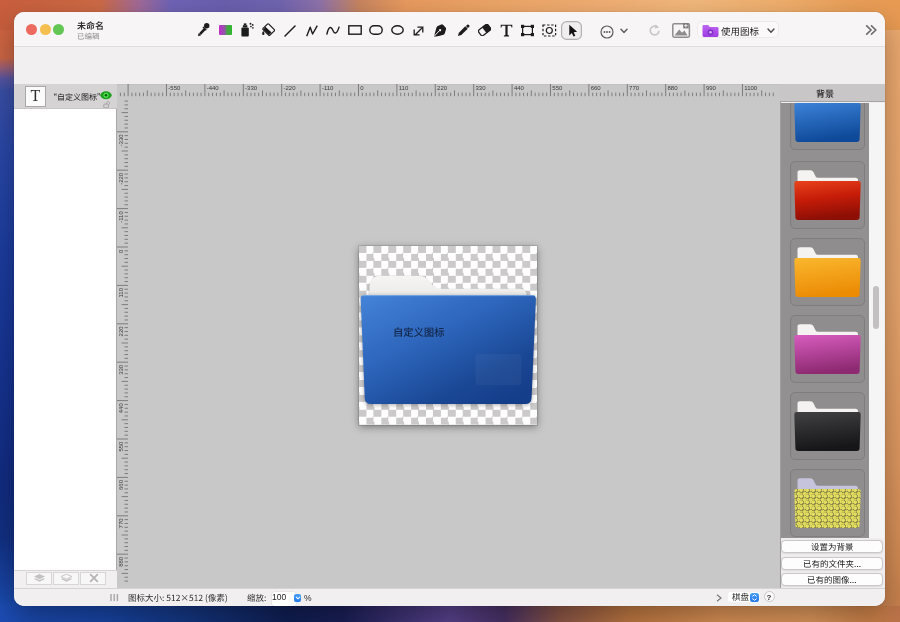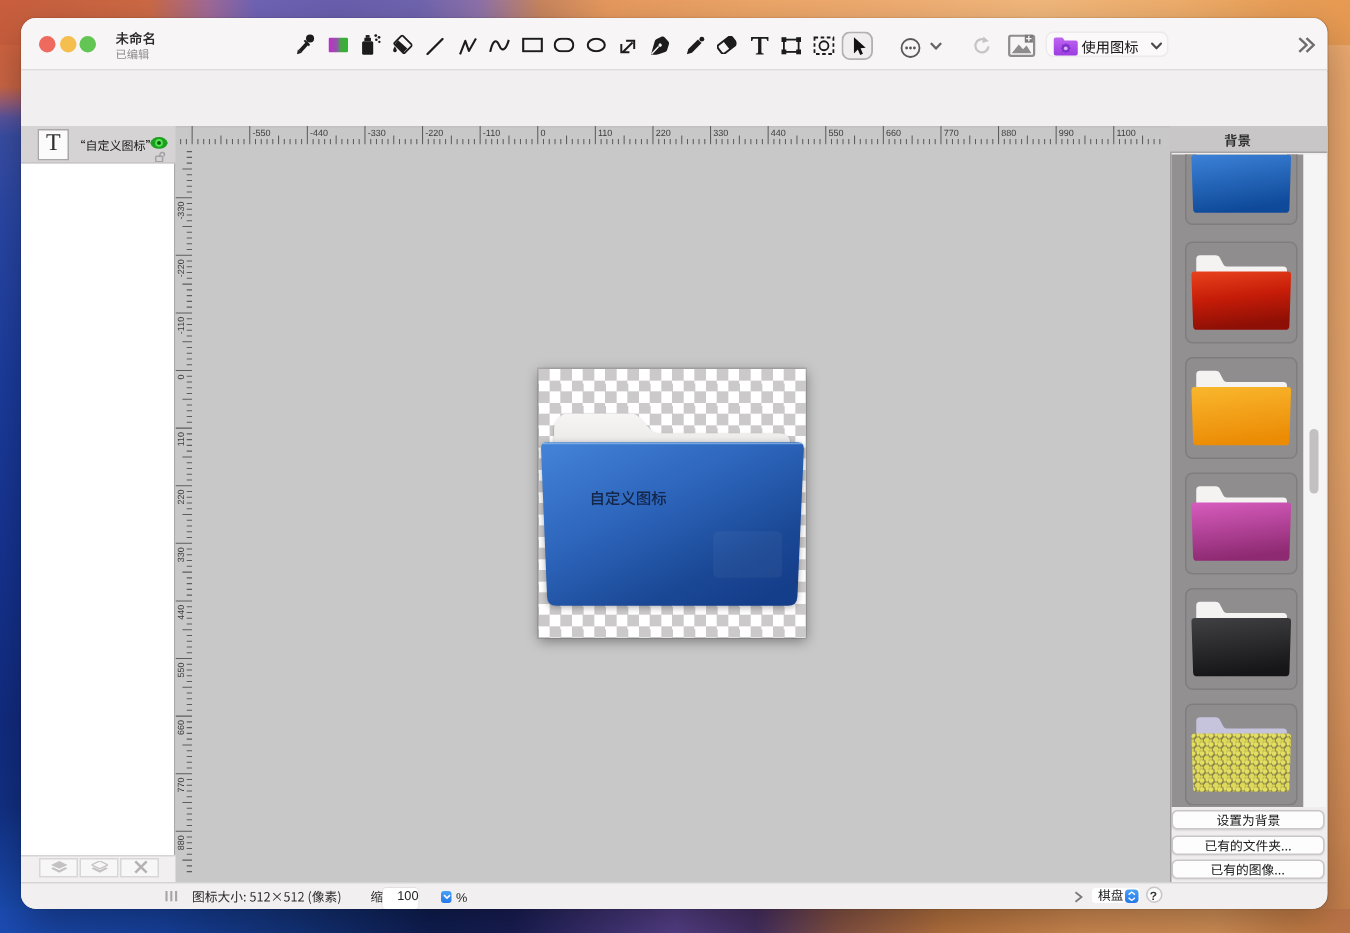--- a/index.html
+++ b/index.html
@@ -352,21 +352,21 @@
 <path d="M1 0V7 M4.2 0V7 M7.4 0V7" stroke="#a6a4a5" stroke-width="1.4"></path>
     </svg>
 
 <svg class="t" style="left:113.5px;top:589.1px">
       <path d="M0.7 -6.8H7.8V0.7H7.2V-6.2H1.3V0.7H0.7ZM1.1 -0.2H7.5V0.3H1.1ZM3.2 -2.4 3.5 -2.8Q3.8 -2.7 4.2 -2.6Q4.6 -2.5 4.9 -2.4Q5.2 -2.2 5.5 -2.1L5.2 -1.7Q5.0 -1.8 4.6 -1.9Q4.3 -2.1 3.9 -2.2Q3.5 -2.3 3.2 -2.4ZM3.5 -6.0 4.1 -5.8Q3.8 -5.4 3.5 -5.1Q3.2 -4.7 2.8 -4.4Q2.4 -4.1 2.1 -3.8Q2.0 -3.9 2.0 -4.0Q1.9 -4.0 1.8 -4.1Q1.7 -4.2 1.6 -4.2Q2.2 -4.5 2.7 -5.0Q3.2 -5.5 3.5 -6.0ZM5.8 -5.3H5.9L6.0 -5.4L6.4 -5.1Q6.0 -4.6 5.5 -4.2Q5.0 -3.7 4.4 -3.4Q3.8 -3.1 3.1 -2.8Q2.4 -2.6 1.8 -2.4Q1.8 -2.5 1.7 -2.6Q1.7 -2.7 1.6 -2.8Q1.5 -2.9 1.5 -2.9Q2.1 -3.1 2.8 -3.3Q3.4 -3.5 4.0 -3.8Q4.6 -4.1 5.0 -4.5Q5.5 -4.8 5.8 -5.2ZM3.1 -4.9Q3.5 -4.4 4.1 -4.1Q4.7 -3.7 5.5 -3.4Q6.2 -3.1 7.0 -3.0Q6.9 -2.9 6.8 -2.8Q6.7 -2.6 6.6 -2.5Q5.9 -2.7 5.1 -3.0Q4.4 -3.3 3.7 -3.7Q3.1 -4.1 2.7 -4.7ZM3.3 -5.3H6.0V-4.8H3.0ZM2.3 -1.3 2.6 -1.7Q3.1 -1.7 3.5 -1.6Q4.0 -1.5 4.5 -1.4Q4.9 -1.3 5.4 -1.2Q5.8 -1.1 6.1 -1.0L5.8 -0.5Q5.4 -0.7 4.8 -0.8Q4.2 -1.0 3.6 -1.1Q2.9 -1.2 2.3 -1.3Z M12.5 -6.5H16.2V-5.9H12.5ZM12.1 -4.5H16.6V-3.9H12.1ZM13.9 -4.2H14.5V-0.1Q14.5 0.1 14.5 0.3Q14.4 0.4 14.2 0.5Q14.0 0.6 13.7 0.6Q13.4 0.6 13.0 0.6Q13.0 0.5 12.9 0.3Q12.9 0.1 12.8 -0.0Q13.1 -0.0 13.4 -0.0Q13.7 0.0 13.7 -0.0Q13.8 -0.0 13.9 -0.0Q13.9 -0.1 13.9 -0.2ZM15.1 -2.8 15.7 -2.9Q15.9 -2.5 16.1 -2.0Q16.3 -1.6 16.4 -1.1Q16.6 -0.7 16.6 -0.3L16.0 -0.1Q16.0 -0.5 15.8 -0.9Q15.7 -1.4 15.5 -1.9Q15.3 -2.3 15.1 -2.8ZM12.7 -2.9 13.3 -2.8Q13.1 -2.3 12.9 -1.8Q12.8 -1.3 12.6 -0.9Q12.3 -0.5 12.1 -0.1Q12.1 -0.2 12.0 -0.3Q11.9 -0.3 11.8 -0.4Q11.7 -0.5 11.6 -0.5Q12.0 -0.9 12.2 -1.6Q12.5 -2.2 12.7 -2.9ZM8.9 -5.3H12.0V-4.7H8.9ZM10.2 -7.1H10.9V0.7H10.2ZM10.1 -5.0 10.6 -4.8Q10.5 -4.4 10.3 -3.9Q10.1 -3.4 9.9 -2.9Q9.8 -2.4 9.5 -2.0Q9.3 -1.5 9.1 -1.2Q9.0 -1.3 9.0 -1.4Q8.9 -1.5 8.8 -1.6Q8.8 -1.8 8.7 -1.8Q9.0 -2.2 9.3 -2.7Q9.6 -3.2 9.8 -3.8Q10.0 -4.4 10.1 -5.0ZM10.8 -4.6Q10.9 -4.5 11.1 -4.3Q11.2 -4.1 11.4 -3.8Q11.6 -3.6 11.8 -3.4Q11.9 -3.2 12.0 -3.1L11.6 -2.6Q11.5 -2.7 11.4 -2.9Q11.2 -3.2 11.1 -3.4Q10.9 -3.7 10.7 -3.9Q10.6 -4.2 10.5 -4.3Z M17.5 -4.7H25.0V-4.0H17.5ZM21.7 -4.4Q22.0 -3.4 22.4 -2.5Q22.9 -1.6 23.6 -1.0Q24.3 -0.3 25.1 0.1Q25.1 0.1 25.0 0.2Q24.9 0.4 24.8 0.5Q24.7 0.6 24.7 0.7Q23.7 0.2 23.0 -0.5Q22.3 -1.2 21.9 -2.2Q21.4 -3.1 21.0 -4.3ZM20.9 -7.1H21.6Q21.6 -6.6 21.6 -5.9Q21.5 -5.2 21.4 -4.5Q21.3 -3.8 21.1 -3.0Q20.9 -2.3 20.5 -1.6Q20.1 -0.9 19.4 -0.3Q18.8 0.2 17.8 0.7Q17.8 0.5 17.6 0.4Q17.5 0.2 17.4 0.1Q18.3 -0.3 18.9 -0.8Q19.5 -1.3 19.9 -2.0Q20.3 -2.6 20.5 -3.3Q20.7 -4.0 20.8 -4.7Q20.9 -5.4 20.9 -6.0Q20.9 -6.6 20.9 -7.1Z M29.4 -7.0H30.1V-0.2Q30.1 0.1 30.0 0.3Q29.9 0.5 29.7 0.6Q29.5 0.6 29.1 0.7Q28.7 0.7 28.1 0.7Q28.0 0.6 28.0 0.5Q28.0 0.4 27.9 0.2Q27.8 0.1 27.8 0.0Q28.1 0.0 28.4 0.0Q28.7 0.0 28.9 0.0Q29.1 0.0 29.2 0.0Q29.3 0.0 29.4 -0.0Q29.4 -0.1 29.4 -0.2ZM31.5 -4.9 32.1 -5.1Q32.5 -4.5 32.8 -3.8Q33.2 -3.1 33.4 -2.5Q33.7 -1.8 33.8 -1.3L33.1 -1.0Q33.0 -1.5 32.8 -2.2Q32.5 -2.9 32.2 -3.5Q31.9 -4.2 31.5 -4.9ZM27.2 -5.0 27.9 -4.9Q27.8 -4.3 27.6 -3.6Q27.4 -2.9 27.1 -2.3Q26.8 -1.6 26.4 -1.2Q26.3 -1.2 26.2 -1.3Q26.1 -1.4 26.0 -1.4Q25.9 -1.5 25.8 -1.5Q26.2 -2.0 26.4 -2.6Q26.7 -3.2 26.9 -3.8Q27.1 -4.5 27.2 -5.0Z M35.2 -3.3Q34.9 -3.3 34.8 -3.5Q34.6 -3.6 34.6 -3.9Q34.6 -4.2 34.8 -4.3Q34.9 -4.5 35.2 -4.5Q35.4 -4.5 35.6 -4.3Q35.7 -4.2 35.7 -3.9Q35.7 -3.6 35.6 -3.5Q35.4 -3.3 35.2 -3.3ZM35.2 0.1Q34.9 0.1 34.8 -0.1Q34.6 -0.2 34.6 -0.5Q34.6 -0.7 34.8 -0.9Q34.9 -1.1 35.2 -1.1Q35.4 -1.1 35.6 -0.9Q35.7 -0.7 35.7 -0.5Q35.7 -0.2 35.6 -0.1Q35.4 0.1 35.2 0.1Z M40.5 0.1Q40.0 0.1 39.6 -0.0Q39.3 -0.1 39.0 -0.3Q38.7 -0.5 38.5 -0.7L38.9 -1.2Q39.1 -1.0 39.3 -0.9Q39.5 -0.7 39.8 -0.6Q40.1 -0.5 40.4 -0.5Q40.8 -0.5 41.1 -0.7Q41.4 -0.9 41.6 -1.2Q41.7 -1.6 41.7 -2.0Q41.7 -2.7 41.4 -3.0Q41.0 -3.4 40.5 -3.4Q40.1 -3.4 39.9 -3.3Q39.7 -3.2 39.4 -3.1L39.0 -3.3L39.2 -6.2H42.2V-5.6H39.9L39.7 -3.8Q39.9 -3.9 40.2 -3.9Q40.4 -4.0 40.7 -4.0Q41.2 -4.0 41.6 -3.8Q42.0 -3.6 42.3 -3.2Q42.5 -2.7 42.5 -2.0Q42.5 -1.3 42.2 -0.9Q41.9 -0.4 41.5 -0.1Q41.0 0.1 40.5 0.1Z M43.7 0.0V-0.6H45.1V-5.3H44.0V-5.8Q44.4 -5.9 44.7 -6.0Q45.1 -6.1 45.3 -6.2H45.9V-0.6H47.1V0.0Z M48.1 0.0V-0.5Q49.1 -1.3 49.7 -2.0Q50.3 -2.7 50.6 -3.3Q50.9 -3.9 50.9 -4.5Q50.9 -4.8 50.8 -5.1Q50.7 -5.4 50.4 -5.6Q50.2 -5.7 49.8 -5.7Q49.4 -5.7 49.1 -5.5Q48.8 -5.3 48.5 -5.0L48.0 -5.4Q48.4 -5.8 48.9 -6.1Q49.3 -6.3 49.9 -6.3Q50.4 -6.3 50.8 -6.1Q51.3 -5.9 51.5 -5.5Q51.7 -5.1 51.7 -4.5Q51.7 -3.9 51.4 -3.3Q51.1 -2.6 50.5 -2.0Q50.0 -1.3 49.2 -0.6Q49.5 -0.6 49.8 -0.7Q50.0 -0.7 50.3 -0.7H52.0V0.0Z M59.0 -0.5 56.7 -2.8 54.3 -0.5 53.9 -0.9 56.3 -3.2 53.9 -5.5 54.4 -5.9 56.7 -3.6 59.0 -5.9 59.4 -5.5 57.1 -3.2 59.4 -0.9Z M63.1 0.1Q62.7 0.1 62.3 -0.0Q61.9 -0.1 61.6 -0.3Q61.4 -0.5 61.2 -0.7L61.5 -1.2Q61.7 -1.0 61.9 -0.9Q62.2 -0.7 62.4 -0.6Q62.7 -0.5 63.1 -0.5Q63.4 -0.5 63.7 -0.7Q64.0 -0.9 64.2 -1.2Q64.4 -1.6 64.4 -2.0Q64.4 -2.7 64.0 -3.0Q63.7 -3.4 63.1 -3.4Q62.8 -3.4 62.6 -3.3Q62.3 -3.2 62.1 -3.1L61.7 -3.3L61.9 -6.2H64.9V-5.6H62.5L62.4 -3.8Q62.6 -3.9 62.8 -3.9Q63.0 -4.0 63.3 -4.0Q63.8 -4.0 64.3 -3.8Q64.7 -3.6 64.9 -3.2Q65.2 -2.7 65.2 -2.0Q65.2 -1.3 64.9 -0.9Q64.6 -0.4 64.1 -0.1Q63.7 0.1 63.1 0.1Z M66.4 0.0V-0.6H67.8V-5.3H66.7V-5.8Q67.1 -5.9 67.4 -6.0Q67.7 -6.1 68.0 -6.2H68.5V-0.6H69.8V0.0Z M70.7 0.0V-0.5Q71.7 -1.3 72.3 -2.0Q73.0 -2.7 73.3 -3.3Q73.6 -3.9 73.6 -4.5Q73.6 -4.8 73.5 -5.1Q73.3 -5.4 73.1 -5.6Q72.8 -5.7 72.4 -5.7Q72.1 -5.7 71.7 -5.5Q71.4 -5.3 71.1 -5.0L70.7 -5.4Q71.1 -5.8 71.5 -6.1Q71.9 -6.3 72.5 -6.3Q73.1 -6.3 73.5 -6.1Q73.9 -5.9 74.1 -5.5Q74.3 -5.1 74.3 -4.5Q74.3 -3.9 74.0 -3.3Q73.7 -2.6 73.2 -2.0Q72.6 -1.3 71.9 -0.6Q72.1 -0.6 72.4 -0.7Q72.7 -0.7 72.9 -0.7H74.6V0.0Z M79.0 1.7Q78.4 0.7 78.1 -0.3Q77.8 -1.4 77.8 -2.6Q77.8 -3.9 78.1 -4.9Q78.4 -6.0 79.0 -7.0L79.5 -6.7Q78.9 -5.8 78.7 -4.8Q78.4 -3.7 78.4 -2.6Q78.4 -1.6 78.7 -0.5Q78.9 0.5 79.5 1.5Z M83.9 -6.5H85.9V-6.0H83.9ZM83.5 -4.9V-4.0H86.9V-4.9ZM82.9 -5.3H87.5V-3.5H82.9ZM84.2 -3.1 84.7 -3.3Q85.1 -3.0 85.4 -2.6Q85.6 -2.2 85.8 -1.8Q85.9 -1.3 85.9 -0.9Q85.9 -0.5 85.8 -0.1Q85.7 0.2 85.5 0.4Q85.4 0.6 85.2 0.6Q85.0 0.7 84.8 0.7Q84.6 0.7 84.3 0.7Q84.3 0.5 84.2 0.4Q84.2 0.2 84.1 0.1Q84.3 0.1 84.4 0.1Q84.6 0.1 84.7 0.1Q84.8 0.1 84.9 0.1Q85.0 0.1 85.1 -0.0Q85.2 -0.1 85.3 -0.4Q85.3 -0.7 85.3 -1.0Q85.3 -1.4 85.2 -1.7Q85.1 -2.1 84.8 -2.5Q84.6 -2.8 84.2 -3.1ZM84.8 -2.6 85.2 -2.4Q84.9 -2.1 84.5 -1.8Q84.0 -1.5 83.5 -1.3Q83.1 -1.0 82.6 -0.9Q82.6 -1.0 82.5 -1.1Q82.4 -1.2 82.3 -1.3Q82.7 -1.4 83.2 -1.6Q83.7 -1.8 84.1 -2.1Q84.5 -2.4 84.8 -2.6ZM85.3 -1.8 85.7 -1.6Q85.3 -1.2 84.8 -0.8Q84.3 -0.4 83.7 -0.1Q83.1 0.2 82.6 0.4Q82.5 0.3 82.4 0.1Q82.3 -0.0 82.2 -0.1Q82.8 -0.2 83.3 -0.5Q83.9 -0.8 84.4 -1.1Q84.9 -1.5 85.3 -1.8ZM87.1 -3.1 87.6 -2.7Q87.3 -2.6 86.9 -2.4Q86.6 -2.2 86.2 -2.0Q85.9 -1.8 85.6 -1.7L85.3 -2.1Q85.6 -2.2 85.9 -2.4Q86.3 -2.6 86.6 -2.8Q86.9 -3.0 87.1 -3.1ZM84.0 -7.1 84.6 -7.0Q84.3 -6.4 83.7 -5.7Q83.2 -5.0 82.4 -4.4Q82.4 -4.5 82.3 -4.6Q82.3 -4.7 82.2 -4.7Q82.1 -4.8 82.0 -4.9Q82.5 -5.2 82.9 -5.6Q83.2 -6.0 83.5 -6.4Q83.8 -6.8 84.0 -7.1ZM85.7 -6.5H85.9L86.0 -6.6L86.3 -6.3Q86.1 -5.9 85.8 -5.6Q85.6 -5.2 85.3 -4.9Q85.2 -5.0 85.1 -5.1Q85.0 -5.2 84.9 -5.3Q85.1 -5.4 85.2 -5.6Q85.4 -5.8 85.5 -6.0Q85.6 -6.2 85.7 -6.4ZM86.6 -2.4Q86.7 -1.9 86.9 -1.5Q87.1 -1.1 87.4 -0.8Q87.7 -0.5 88.1 -0.3Q88.0 -0.2 87.9 -0.1Q87.8 0.1 87.7 0.2Q87.1 -0.2 86.7 -0.8Q86.3 -1.5 86.1 -2.2ZM85.0 -5.2H85.5V-5.1Q85.5 -4.9 85.5 -4.6Q85.4 -4.3 85.3 -4.0Q85.1 -3.7 84.8 -3.3Q84.5 -3.0 84.0 -2.7Q83.4 -2.4 82.7 -2.1Q82.6 -2.2 82.5 -2.3Q82.4 -2.4 82.3 -2.5Q83.0 -2.7 83.5 -3.0Q84.0 -3.3 84.3 -3.6Q84.6 -3.9 84.8 -4.2Q84.9 -4.5 84.9 -4.7Q85.0 -5.0 85.0 -5.2ZM82.1 -7.1 82.7 -6.9Q82.4 -6.2 82.1 -5.5Q81.7 -4.8 81.3 -4.2Q80.9 -3.6 80.5 -3.1Q80.4 -3.2 80.4 -3.3Q80.3 -3.4 80.2 -3.5Q80.2 -3.6 80.1 -3.7Q80.5 -4.1 80.9 -4.7Q81.2 -5.2 81.5 -5.8Q81.9 -6.5 82.1 -7.1ZM81.2 -4.8 81.8 -5.4 81.8 -5.4V0.7H81.2Z M94.1 -2.4 94.5 -2.7Q94.8 -2.5 95.2 -2.3Q95.5 -2.0 95.8 -1.8Q96.0 -1.6 96.2 -1.4L95.7 -1.0Q95.6 -1.2 95.3 -1.5Q95.0 -1.7 94.7 -1.9Q94.4 -2.2 94.1 -2.4ZM93.8 -0.7 94.2 -1.1Q94.6 -0.9 95.0 -0.7Q95.4 -0.5 95.7 -0.3Q96.1 -0.0 96.3 0.2L95.8 0.5Q95.6 0.4 95.3 0.1Q94.9 -0.1 94.5 -0.3Q94.1 -0.6 93.8 -0.7ZM90.8 -1.1 91.4 -0.9Q91.1 -0.6 90.8 -0.3Q90.4 -0.1 90.0 0.2Q89.6 0.4 89.2 0.6Q89.2 0.5 89.1 0.4Q89.0 0.3 88.9 0.3Q88.8 0.2 88.7 0.1Q89.3 -0.1 89.9 -0.4Q90.5 -0.7 90.8 -1.1ZM92.3 -7.2H92.9V-4.1H92.3ZM89.2 -6.5H96.0V-6.0H89.2ZM89.7 -5.5H95.5V-5.0H89.7ZM88.8 -4.4H96.4V-3.9H88.8ZM89.3 -1.1Q89.3 -1.2 89.3 -1.3Q89.3 -1.4 89.2 -1.5Q89.2 -1.6 89.2 -1.7Q89.4 -1.7 89.7 -1.8Q90.0 -1.9 90.4 -2.0Q90.5 -2.1 90.8 -2.2Q91.1 -2.3 91.5 -2.5Q91.9 -2.6 92.4 -2.8Q92.9 -3.0 93.3 -3.2Q93.8 -3.5 94.2 -3.7L94.6 -3.3Q93.4 -2.7 92.2 -2.2Q91.0 -1.7 89.7 -1.4V-1.4Q89.7 -1.4 89.7 -1.4Q89.6 -1.3 89.5 -1.3Q89.5 -1.3 89.4 -1.2Q89.3 -1.2 89.3 -1.1ZM89.3 -1.1 89.3 -1.5 89.7 -1.7 95.2 -2.0Q95.2 -1.9 95.3 -1.8Q95.3 -1.6 95.3 -1.6Q94.0 -1.5 93.1 -1.4Q92.1 -1.4 91.5 -1.3Q90.9 -1.3 90.5 -1.3Q90.1 -1.3 89.9 -1.2Q89.6 -1.2 89.5 -1.2Q89.4 -1.2 89.3 -1.1ZM90.0 -2.5Q90.0 -2.6 89.9 -2.7Q89.9 -2.8 89.9 -2.9Q89.8 -3.0 89.8 -3.0Q89.9 -3.1 90.1 -3.1Q90.2 -3.1 90.4 -3.2Q90.5 -3.3 90.8 -3.4Q91.1 -3.5 91.5 -3.7Q91.8 -3.9 92.1 -4.1L92.6 -3.8Q92.0 -3.4 91.5 -3.2Q90.9 -2.9 90.4 -2.8V-2.8Q90.4 -2.8 90.3 -2.7Q90.3 -2.7 90.2 -2.7Q90.1 -2.6 90.0 -2.6Q90.0 -2.5 90.0 -2.5ZM90.0 -2.5 90.0 -2.9 90.3 -3.0 93.4 -3.2Q93.3 -3.1 93.3 -3.0Q93.3 -2.8 93.3 -2.7Q92.4 -2.7 91.9 -2.7Q91.3 -2.6 91.0 -2.6Q90.6 -2.6 90.4 -2.6Q90.2 -2.6 90.1 -2.5Q90.0 -2.5 90.0 -2.5ZM92.4 -1.7H93.0V-0.1Q93.0 0.2 93.0 0.3Q92.9 0.5 92.7 0.6Q92.5 0.6 92.2 0.6Q91.8 0.7 91.4 0.7Q91.3 0.5 91.3 0.3Q91.2 0.2 91.1 0.1Q91.4 0.1 91.6 0.1Q91.9 0.1 92.0 0.1Q92.2 0.1 92.2 0.1Q92.4 0.1 92.4 0.0Q92.4 0.0 92.4 -0.1Z M97.7 1.7 97.2 1.5Q97.8 0.5 98.0 -0.5Q98.3 -1.6 98.3 -2.6Q98.3 -3.7 98.0 -4.8Q97.8 -5.8 97.2 -6.7L97.7 -7.0Q98.3 -6.0 98.6 -4.9Q98.9 -3.9 98.9 -2.6Q98.9 -1.4 98.6 -0.3Q98.3 0.7 97.7 1.7Z" fill="#2a2a2a"></path>
     </svg>
 <svg class="t" style="left:233px;top:588.7px">
       <path d="M0.6 -1.5Q0.6 -1.6 0.5 -1.7Q0.5 -1.8 0.5 -1.9Q0.4 -2.0 0.4 -2.1Q0.5 -2.1 0.7 -2.3Q0.8 -2.4 1.0 -2.7Q1.1 -2.8 1.3 -3.0Q1.5 -3.3 1.7 -3.7Q1.9 -4.0 2.1 -4.4Q2.4 -4.9 2.6 -5.3L3.1 -5.0Q2.6 -4.1 2.1 -3.3Q1.5 -2.5 1.0 -1.9V-1.9Q1.0 -1.9 0.9 -1.8Q0.9 -1.8 0.8 -1.7Q0.7 -1.7 0.6 -1.6Q0.6 -1.6 0.6 -1.5ZM0.6 -1.5 0.5 -2.1 0.8 -2.3 2.7 -2.7Q2.7 -2.6 2.7 -2.4Q2.7 -2.3 2.7 -2.2Q2.1 -2.0 1.7 -1.9Q1.3 -1.8 1.1 -1.7Q0.8 -1.7 0.7 -1.6Q0.6 -1.6 0.6 -1.5ZM0.5 -3.6Q0.5 -3.7 0.5 -3.8Q0.5 -3.9 0.4 -4.0Q0.4 -4.1 0.3 -4.2Q0.5 -4.2 0.6 -4.3Q0.7 -4.5 0.8 -4.7Q0.9 -4.8 1.0 -5.0Q1.1 -5.3 1.3 -5.6Q1.5 -6.0 1.6 -6.3Q1.8 -6.7 1.9 -7.1L2.5 -6.9Q2.3 -6.3 2.0 -5.8Q1.8 -5.3 1.5 -4.8Q1.2 -4.3 0.9 -3.9V-3.9Q0.9 -3.9 0.9 -3.9Q0.8 -3.8 0.7 -3.8Q0.6 -3.8 0.6 -3.7Q0.5 -3.6 0.5 -3.6ZM0.5 -3.6 0.5 -4.1 0.8 -4.2 2.3 -4.4Q2.3 -4.3 2.3 -4.1Q2.2 -4.0 2.2 -3.9Q1.7 -3.8 1.4 -3.8Q1.1 -3.7 0.9 -3.7Q0.8 -3.7 0.7 -3.6Q0.6 -3.6 0.5 -3.6ZM0.4 -0.5Q0.9 -0.6 1.5 -0.8Q2.2 -1.1 2.9 -1.4L3.0 -0.8Q2.4 -0.6 1.7 -0.3Q1.1 -0.1 0.5 0.2ZM6.0 -4.6 6.6 -4.5Q6.5 -4.1 6.4 -3.7Q6.3 -3.3 6.2 -3.1L5.7 -3.2Q5.7 -3.4 5.8 -3.6Q5.8 -3.9 5.9 -4.2Q5.9 -4.4 6.0 -4.6ZM3.1 -6.3H8.1V-5.0H7.5V-5.8H3.7V-4.9H3.1ZM4.0 -5.2 4.6 -5.1Q4.4 -4.5 4.2 -4.0Q4.0 -3.4 3.7 -2.9Q3.4 -2.4 3.0 -2.1Q3.0 -2.1 2.9 -2.3Q2.8 -2.4 2.7 -2.5Q3.0 -2.8 3.3 -3.3Q3.5 -3.8 3.7 -4.3Q3.9 -4.7 4.0 -5.2ZM4.7 -4.8H8.0V-4.3H4.7ZM5.0 -1.9H7.5V-1.4H5.0ZM4.8 -3.4H7.8V0.6H7.3V-2.9H5.3V0.7H4.8ZM3.6 -3.5 4.1 -4.0 4.1 -4.0V0.7H3.6ZM5.0 -7.0 5.5 -7.2Q5.7 -6.9 5.8 -6.7Q6.0 -6.4 6.1 -6.2L5.5 -6.0Q5.4 -6.2 5.3 -6.5Q5.1 -6.8 5.0 -7.0ZM5.1 -0.2H7.5V0.3H5.1Z M10.3 -7.0 10.8 -7.2Q10.9 -6.9 11.1 -6.6Q11.2 -6.2 11.3 -6.0L10.7 -5.8Q10.6 -6.1 10.5 -6.4Q10.4 -6.7 10.3 -7.0ZM8.9 -5.8H12.7V-5.2H8.9ZM10.2 -4.0H11.9V-3.4H10.2ZM11.7 -4.0H12.3Q12.3 -4.0 12.3 -4.0Q12.3 -3.9 12.3 -3.9Q12.3 -3.8 12.3 -3.7Q12.2 -2.7 12.2 -2.0Q12.2 -1.2 12.2 -0.8Q12.1 -0.3 12.1 -0.1Q12.0 0.2 11.9 0.3Q11.8 0.4 11.7 0.5Q11.6 0.6 11.4 0.6Q11.3 0.6 11.0 0.6Q10.8 0.6 10.5 0.6Q10.5 0.5 10.4 0.3Q10.4 0.1 10.3 -0.0Q10.6 0.0 10.8 0.0Q11.0 0.0 11.1 0.0Q11.2 0.0 11.3 0.0Q11.3 -0.0 11.4 -0.1Q11.4 -0.2 11.5 -0.4Q11.5 -0.6 11.6 -1.1Q11.6 -1.5 11.6 -2.2Q11.6 -2.9 11.7 -3.9ZM13.5 -5.6H16.7V-5.0H13.5ZM13.7 -7.1 14.4 -7.0Q14.2 -6.2 14.0 -5.5Q13.7 -4.7 13.4 -4.0Q13.1 -3.4 12.8 -2.9Q12.7 -2.9 12.6 -3.0Q12.5 -3.1 12.4 -3.2Q12.4 -3.3 12.3 -3.4Q12.6 -3.8 12.9 -4.4Q13.2 -5.0 13.4 -5.7Q13.6 -6.4 13.7 -7.1ZM15.5 -5.2 16.1 -5.2Q15.9 -3.7 15.4 -2.6Q15.0 -1.5 14.3 -0.7Q13.6 0.1 12.5 0.7Q12.5 0.6 12.4 0.5Q12.4 0.4 12.3 0.3Q12.2 0.2 12.2 0.1Q13.2 -0.3 13.9 -1.1Q14.5 -1.8 14.9 -2.9Q15.3 -3.9 15.5 -5.2ZM13.8 -5.0Q14.0 -3.8 14.3 -2.8Q14.7 -1.8 15.3 -1.0Q15.9 -0.3 16.8 0.1Q16.7 0.2 16.6 0.3Q16.5 0.4 16.4 0.5Q16.4 0.6 16.3 0.7Q15.4 0.2 14.8 -0.6Q14.2 -1.4 13.8 -2.5Q13.4 -3.6 13.2 -4.9ZM9.9 -5.5H10.5V-3.4Q10.5 -2.7 10.4 -2.0Q10.3 -1.3 10.0 -0.6Q9.8 0.1 9.2 0.7Q9.1 0.6 9.0 0.5Q8.8 0.3 8.7 0.3Q9.2 -0.3 9.5 -0.9Q9.7 -1.5 9.8 -2.2Q9.9 -2.8 9.9 -3.4Z M18.2 -3.3Q17.9 -3.3 17.8 -3.5Q17.6 -3.6 17.6 -3.9Q17.6 -4.2 17.8 -4.3Q17.9 -4.5 18.2 -4.5Q18.4 -4.5 18.6 -4.3Q18.7 -4.2 18.7 -3.9Q18.7 -3.6 18.6 -3.5Q18.4 -3.3 18.2 -3.3ZM18.2 0.1Q17.9 0.1 17.8 -0.1Q17.6 -0.2 17.6 -0.5Q17.6 -0.7 17.8 -0.9Q17.9 -1.1 18.2 -1.1Q18.4 -1.1 18.6 -0.9Q18.7 -0.7 18.7 -0.5Q18.7 -0.2 18.6 -0.1Q18.4 0.1 18.2 0.1Z" fill="#2a2a2a"></path>
     </svg>
 
-<div class="abs" style="left:241px;top:580.0px;width:24px;height:14px;background:#fff;border-radius:2.5px;box-shadow:0 0 0 .5px rgba(0,0,0,.08);font-size:8.5px;color:#222;text-align:right;line-height:10.5px">100</div>
+<div class="abs" style="left:258px;top:580.0px;width:24px;height:14px;background:#fff;border-radius:2.5px;box-shadow:0 0 0 .5px rgba(0,0,0,.08);font-size:8.5px;color:#222;text-align:left;line-height:10.5px">100</div>
 <div class="abs" style="left:279.5px;top:581.5px;width:7.5px;height:8.5px;background:linear-gradient(180deg,#47a0f6,#2478ea);border-radius:2px"></div>
 <svg class="abs" style="left:280.5px;top:584.0px" width="6" height="4" viewBox="0 0 6 4">
 <path d="M1 .8 L3 2.8 L5 .8" stroke="#fff" stroke-width="1.1" fill="none"></path>
     </svg>
 <div class="abs" style="left:290px;top:580.5px;font-size:8.5px;color:#2a2a2a">%</div>
 <svg class="abs" style="left:702px;top:581.5px" width="6" height="8" viewBox="0 0 6 8">
 <path d="M1 .8 L5 4 L1 7.2" stroke="#7a7878" stroke-width="1.2" fill="none"></path>
     </svg>
 <div class="abs" style="left:713.5px;top:579.5px;width:32.5px;height:10.5px;background:#fff;border-radius:2.5px"></div>
 <div class="abs" style="left:735.5px;top:580.5px;width:9px;height:9px;background:linear-gradient(180deg,#47a0f6,#2478ea);border-radius:2.5px"></div>

